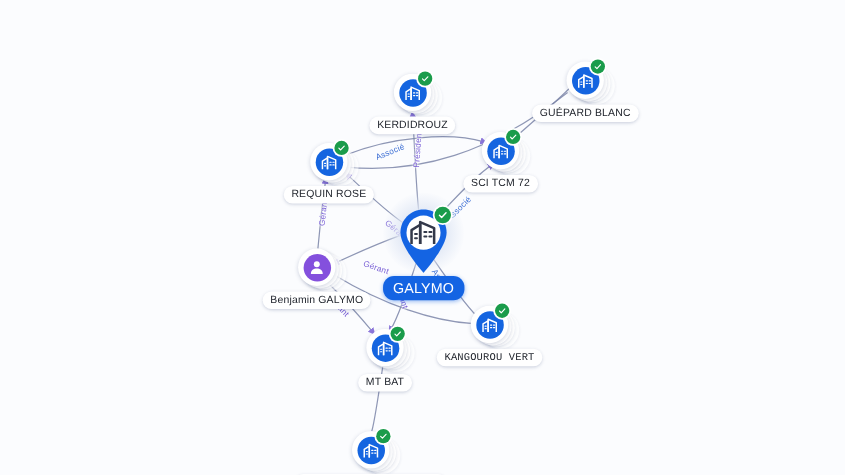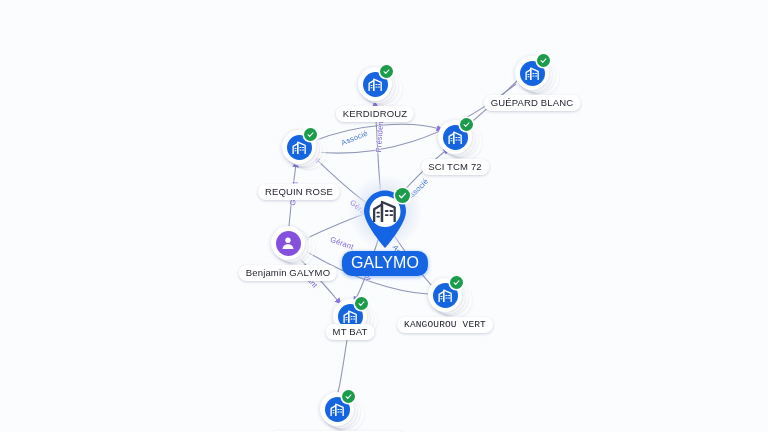--- a/index.html
+++ b/index.html
@@ -49,21 +49,21 @@
   .label-chip{
     position:absolute;left:50%;transform:translateX(-50%);
     background:#ffffff;border-radius:9px;
     padding:2px 7px 3px 7px;
     font-size:9.5px;color:#22262e;white-space:nowrap;
     box-shadow:0 1px 3px rgba(40,60,110,.22);
     letter-spacing:.15px;
   }
   .label-chip.selected{
     background:#1464e3;color:#ffffff;border-radius:10px;
-    font-size:16px;padding:3px 9px 4px 9px;
+    font-size:13px;padding:3px 9px 4px 9px;
     box-shadow:0 1px 4px rgba(20,100,227,.45);
   }
   .halo{
     position:absolute;left:50%;top:50%;transform:translate(-50%,-50%);
     width:74px;height:74px;border-radius:50%;
     background:radial-gradient(circle,rgba(225,232,245,.85) 40%,rgba(251,252,254,0) 72%);
   }
 </style>
 </head>
 <body>
@@ -210,21 +210,21 @@
                 <path d="M5.6 13.4h1.5M5.6 16.6h1.5" stroke="#fff" stroke-width="1.4" stroke-linecap="round"></path>
               </svg>
             </div>
           </div>
           <div class="badge" style="width: 13px; height: 13px; right: -1px; top: -2px;">
             <svg width="9" height="9" viewBox="0 0 24 24" fill="none">
               <path d="M5.5 12.6l4.3 4.3 8.7-9.4" stroke="#fff" stroke-width="2.8" stroke-linecap="round" stroke-linejoin="round"></path>
             </svg>
           </div>
         </div>
-        <div class="label-chip" style="top: 39px; margin-top: 15px;">REQUIN ROSE</div>
+        <div class="label-chip" style="top: 39px;">REQUIN ROSE</div>
       </div>
       <div class="node" style="left: 288px; top: 243px;">
         <div class="stack" style="width: 34px; height: 34px;">
           <div class="card" style="width: 34px; height: 34px; left: 10px; top: 5px; opacity: 0.45;"></div>
           <div class="card" style="width: 34px; height: 34px; left: 6px; top: 3px; opacity: 0.7;"></div>
           <div class="card" style="width: 34px; height: 34px; left: 3px; top: 1.5px; opacity: 0.9;"></div>
           <div class="disc" style="width: 34px; height: 34px;">
             <div class="inner person" style="width: 25px; height: 25px;">
               <svg width="18" height="18" viewBox="0 0 24 24">
                 <circle cx="12" cy="8.4" r="3.6" fill="#fff"></circle>
@@ -272,21 +272,21 @@
                 <path d="M5.6 13.4h1.5M5.6 16.6h1.5" stroke="#fff" stroke-width="1.4" stroke-linecap="round"></path>
               </svg>
             </div>
           </div>
           <div class="badge" style="width: 13px; height: 13px; right: -1px; top: -2px;">
             <svg width="9" height="9" viewBox="0 0 24 24" fill="none">
               <path d="M5.5 12.6l4.3 4.3 8.7-9.4" stroke="#fff" stroke-width="2.8" stroke-linecap="round" stroke-linejoin="round"></path>
             </svg>
           </div>
         </div>
-        <div class="label-chip" style="top: 25px;">MT BAT</div>
+        <div class="label-chip" style="top: 41px;">MT BAT</div>
       </div>
       <div class="node" style="left: 337px; top: 409px;">
         <div class="stack" style="width: 34px; height: 34px;">
           <div class="card" style="width: 34px; height: 34px; left: 10px; top: 5px; opacity: 0.45;"></div>
           <div class="card" style="width: 34px; height: 34px; left: 6px; top: 3px; opacity: 0.7;"></div>
           <div class="card" style="width: 34px; height: 34px; left: 3px; top: 1.5px; opacity: 0.9;"></div>
           <div class="disc" style="width: 34px; height: 34px;">
             <div class="inner company" style="width: 25px; height: 25px;">
               <svg width="17" height="17" viewBox="0 0 24 24" fill="none">
                 <path d="M3 21V10.5L9.5 6.5V21" stroke="#fff" stroke-width="1.9" stroke-linejoin="round"></path>

